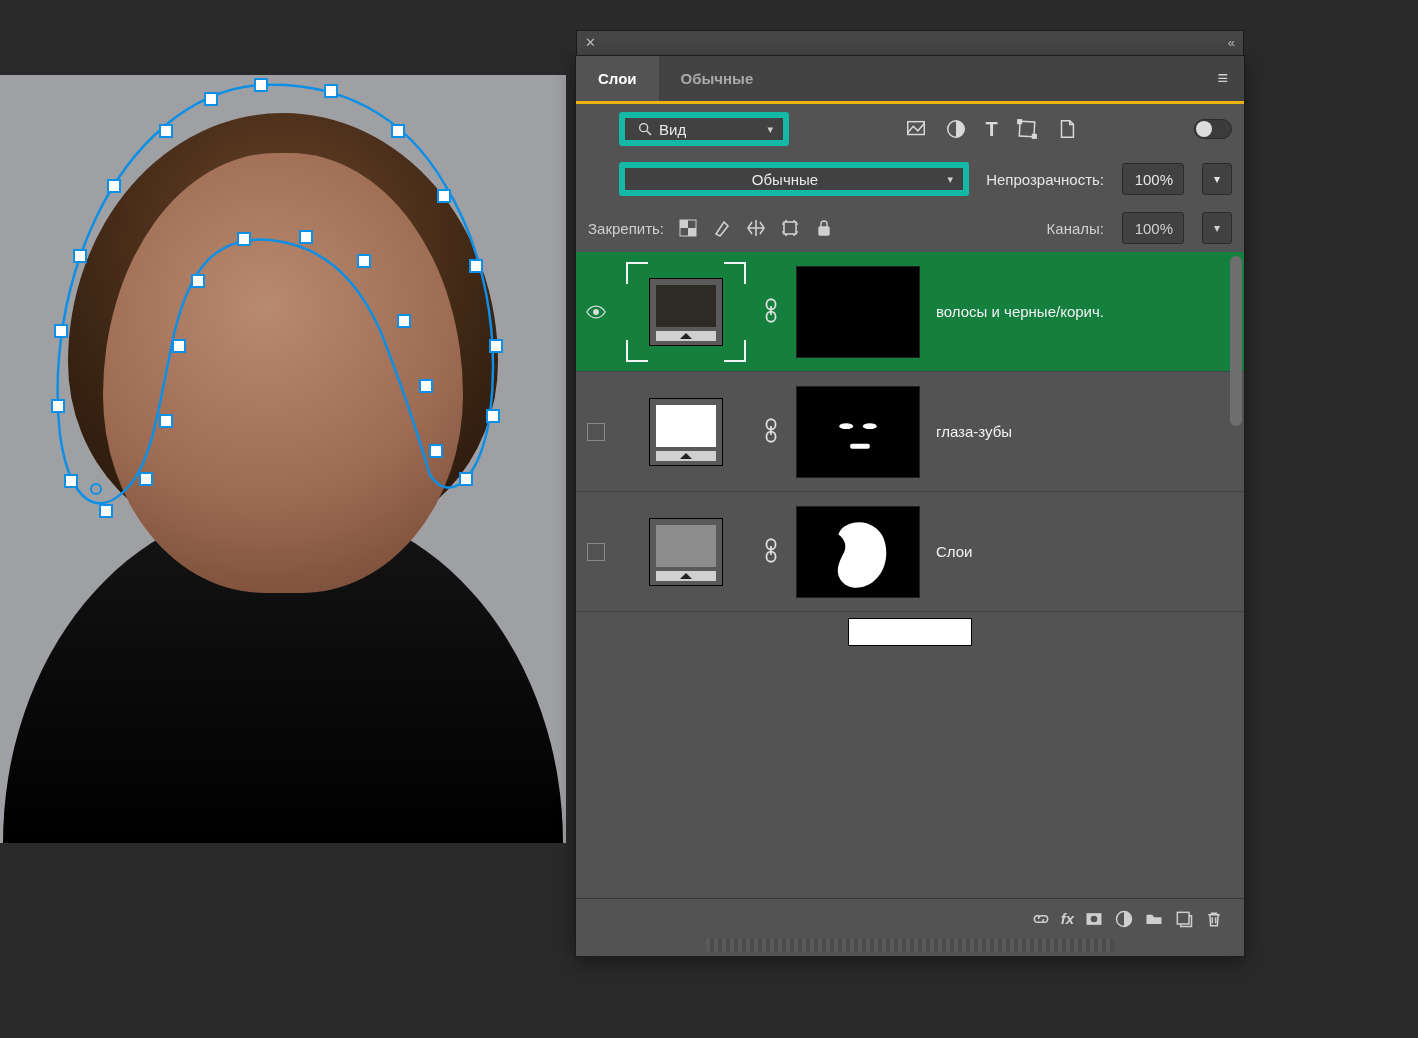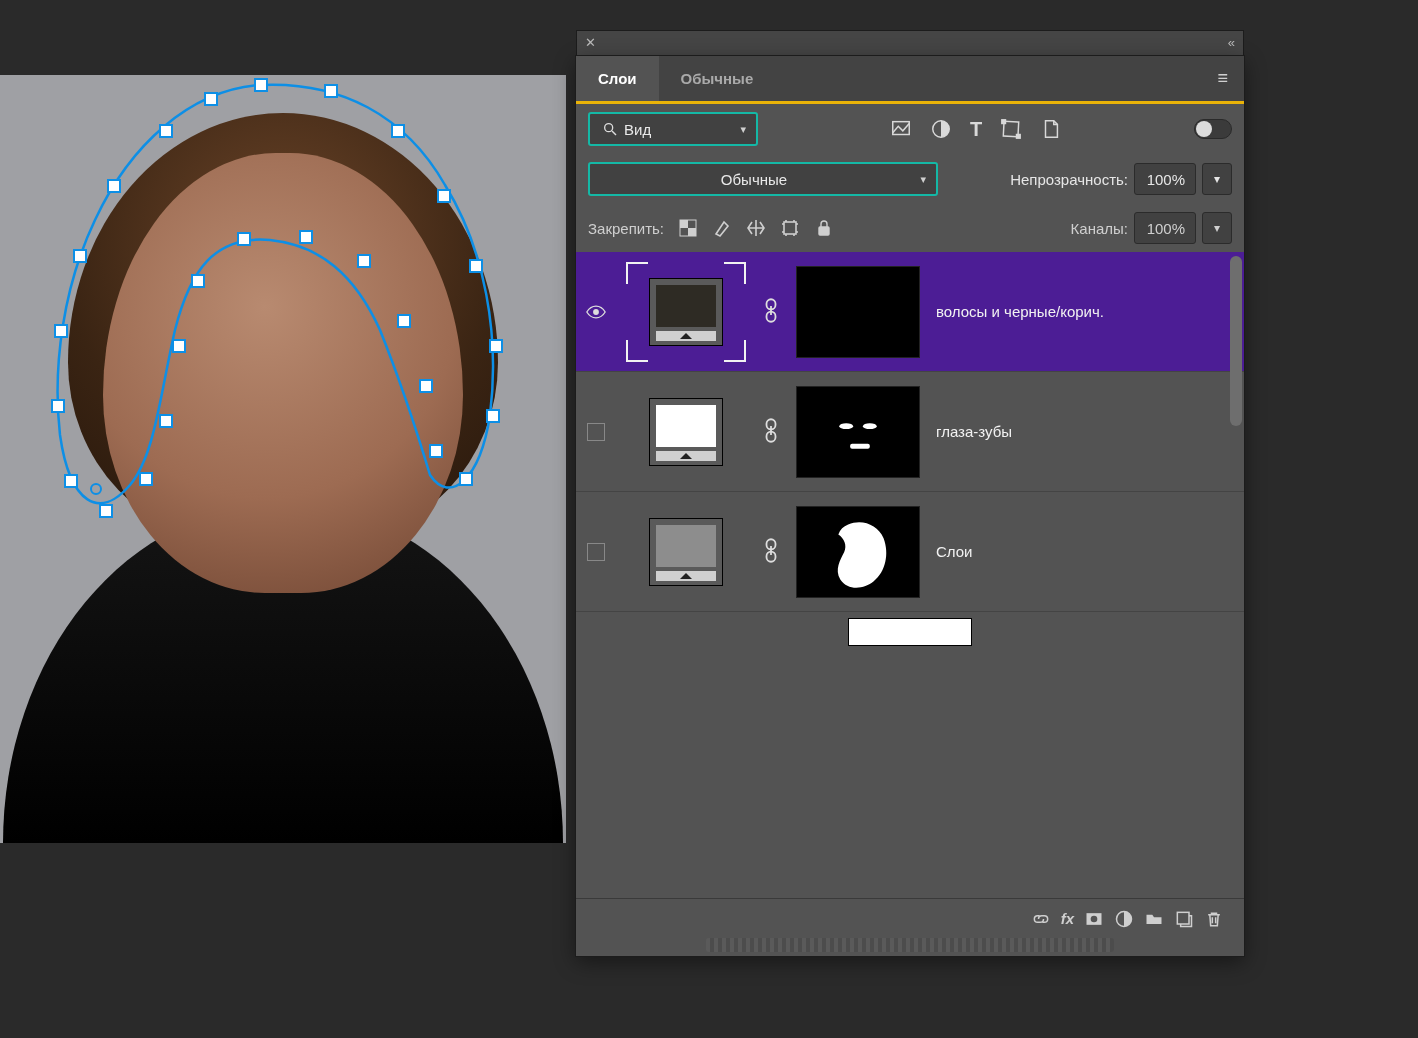--- a/index.html
+++ b/index.html
@@ -50,47 +50,47 @@
 
   .tabbar { display:flex; align-items:center; height:48px; background:#434343; border-bottom:3px solid #eab308; }
   .tab { height:100%; padding:0 22px; display:flex; align-items:center; color:#aaa; font-weight:600; }
   .tab.active { background:#535353; color:#fff; }
   .tabbar-spacer { flex:1; }
   .hamburger { color:#d0d0d0; padding:0 16px; font-size:18px; }
 
   .row { display:flex; align-items:center; gap:10px; padding:8px 12px; }
   .row.filterrow { justify-content:space-between; }
 
-  .select { background:#414141; border:2px solid #14b8a6; border-radius:3px; height:34px;
-            display:flex; align-items:center; padding:0 30px 0 12px; position:relative; color:#e9e9e9; }
+  .select { background:#414141; border:6px solid #14b8a6; border-radius:3px; height:34px;
+            display:flex; align-items:center; padding:0 30px 0 12px; position:relative; color:#e9e9e9;margin-left:31px; }
   .select .caret { position:absolute; right:10px; font-size:11px; color:#d0d0d0; }
   .search-select { width:170px; }
   .search-select .mag { margin-right:6px; font-size:14px; }
 
   .filter-icons { display:flex; align-items:center; gap:18px; color:#d9d9d9; font-size:18px; }
   .filter-icons svg { width:22px; height:22px; fill:none; stroke:#d9d9d9; stroke-width:1.6; }
 
   .toggle { width:38px; height:20px; background:#3b3b3b; border-radius:10px; position:relative; border:1px solid #2a2a2a; }
   .toggle .knob { width:16px; height:16px; border-radius:50%; background:#ddd; position:absolute; top:1px; left:1px; }
 
   .row.blendrow .blend-select { flex:1; max-width:350px;justify-content:center; }
-  .kv { display:flex; align-items:center; gap:6px; }
+  .kv { display:flex; align-items:center; gap:18px; }
   .valbox { background:#414141; border:1px solid #2b2b2b; border-radius:3px; height:32px;
             display:flex; align-items:center; padding:0 10px; min-width:62px; justify-content:flex-end; }
   .caret-btn { background:#414141; border:1px solid #2b2b2b; border-radius:3px; width:30px; height:32px;
                display:flex; align-items:center; justify-content:center; font-size:12px; }
 
   .lockrow { gap:14px; color:#cfcfcf; }
   .lock-icons { display:flex; gap:14px; align-items:center; }
   .lock-icons svg { width:20px; height:20px; }
 
   .layers { flex:1; overflow:auto; position:relative; }
   .layer { display:flex; align-items:center; height:120px; border-bottom:1px solid #444;
            padding:0 10px 0 6px; gap:16px; }
-  .layer.selected { background:#4c1d95; }
+  .layer.selected { background:#15803d; }
   .vis { width:28px; display:flex; justify-content:center; }
   .eye { width:20px; height:14px; }
   .vis-box { width:18px; height:18px; border:1px solid #888; }
   .thumb-wrap { width:120px; height:100px; display:flex; align-items:center; justify-content:center; position:relative; }
   .thumb { width:74px; height:68px; background:#5a5a5a; border:1px solid #000; position:relative; }
   .thumb .fill { position:absolute; inset:6px 6px 18px 6px; }
   .thumb .base { position:absolute; left:6px; right:6px; bottom:4px; height:10px; background:#d0d0d0; }
   .thumb .tri { position:absolute; left:50%; bottom:6px; transform:translateX(-50%);
                 width:0; height:0; border-left:6px solid transparent; border-right:6px solid transparent;
                 border-bottom:6px solid #222; }

